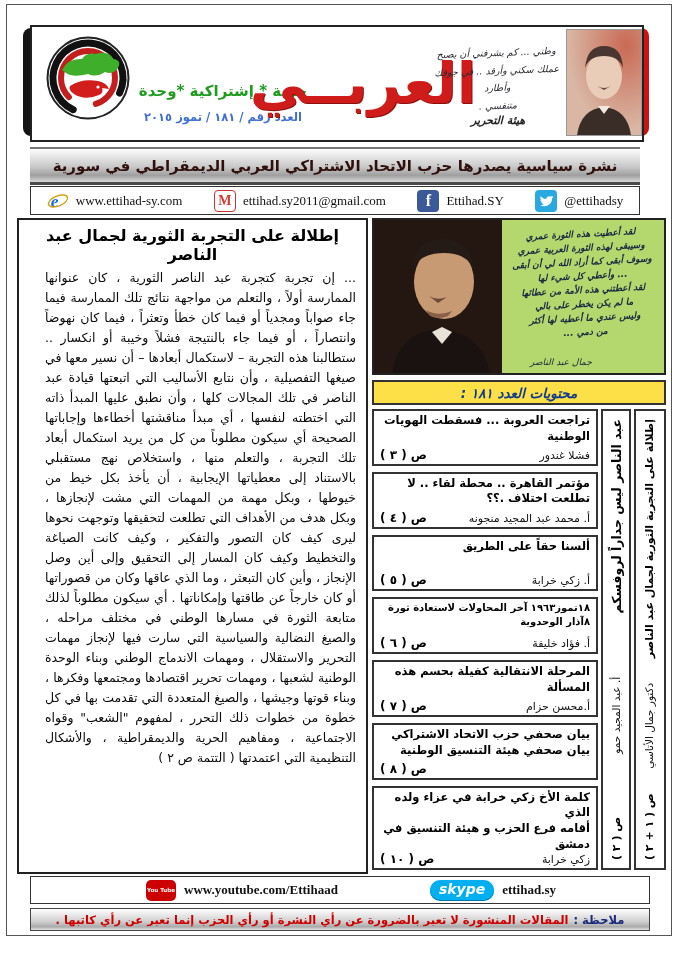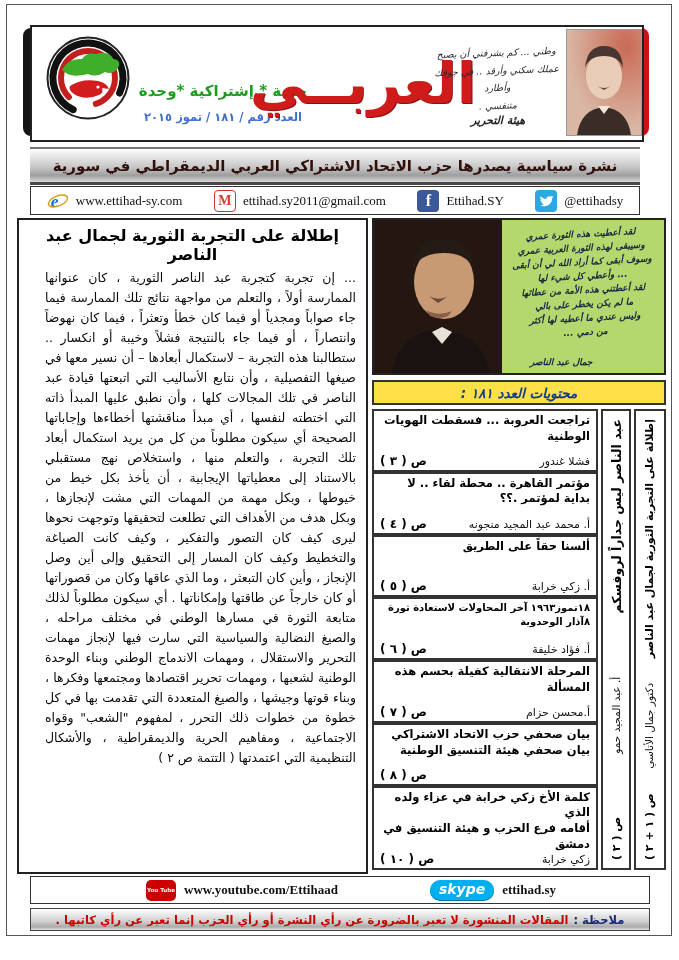--- a/index.html
+++ b/index.html
@@ -50,28 +50,28 @@
   #article-title{font-weight:bold;font-size:16px;text-align:center;color:#000;margin-bottom:4px;}
   #article-body{font-size:12.5px;line-height:20px;text-align:justify;color:#0a0a0a;margin-left:16px;}
 
   
   #photo-box{position:absolute;left:372px;top:218px;width:294px;height:157px;border:2px solid #222;
           box-sizing:border-box;display:flex;direction:ltr;}
   #color-photo{width:128px;height:100%;background:linear-gradient(150deg,#4a332a 0%,#2b1d18 60%,#1c120e 100%);position:relative;overflow:hidden;flex:0 0 auto;}
   #green-panel{flex:1;background:#b4d86e;position:relative;padding:8px 6px 4px 6px;box-sizing:border-box;}
   #nasser-quote{font-size:9px;line-height:1.55;color:#182840;direction:rtl;text-align:center;
           white-space:pre-line;font-style:italic;font-weight:bold;transform:rotate(-3deg);}
-  #nasser-signature{position:absolute;bottom:6px;left:28px;font-size:9px;color:#16243a;font-style:italic;font-weight:bold;direction:rtl;}
+  #nasser-signature{position:absolute;bottom:6px;left:28px;font-size:9px;color:#16243a;font-style:italic;font-weight:normal;direction:rtl;}
   #contents-bar{position:absolute;left:372px;top:380px;width:294px;height:25px;background:#fde047;
           border:2px solid #333;box-sizing:border-box;display:flex;align-items:center;justify-content:center;
           font-weight:bold;font-style:italic;font-size:13.5px;color:#123a8c;direction:rtl;}
 
   
   #toc-entries{position:absolute;left:372px;top:409px;width:226px;height:461px;display:flex;
-          flex-direction:column;}
+          flex-direction:column;gap:6px;}
   .toc-entry{border:2px solid #333;flex:1;box-sizing:border-box;padding:2px 6px;direction:rtl;
           display:flex;flex-direction:column;justify-content:space-between;background:#fff;}
   .toc-title{font-weight:bold;font-size:11.5px;color:#000;white-space:pre-line;line-height:1.35;text-align:right;}
   .toc-meta{display:flex;justify-content:space-between;align-items:flex-end;direction:rtl;}
   .toc-author{font-size:11px;color:#111;}
   .toc-page{font-weight:bold;font-size:12px;color:#000;}
   .vcol{position:absolute;top:409px;height:461px;border:2px solid #333;box-sizing:border-box;background:#fff;}
   #vcol-a{left:601px;width:30px;}
   #vcol-b{left:634px;width:32px;}
   .rot{position:absolute;top:2px;left:1px;width:453px;height:24px;transform-origin:0 0;
@@ -210,21 +210,21 @@
 
   <div id="toc-entries">
     <div class="toc-entry">
       <div class="toc-title">تراجعت العروبة ... فسقطت الهويات الوطنية</div>
       <div class="toc-meta">
           <span class="toc-author">فشلا غندور</span>
           <span class="toc-page">ص ( ٣ )</span>
         </div>
     </div>
     <div class="toc-entry">
-      <div class="toc-title">مؤتمر القاهرة .. محطة لقاء .. لا بداية لمؤتمر .؟؟</div>
+      <div class="toc-title">مؤتمر القاهرة .. محطة لقاء .. لا تطلعت اختلاف .؟؟</div>
       <div class="toc-meta">
           <span class="toc-author">أ. محمد عبد المجيد منجونه</span>
           <span class="toc-page">ص ( ٤ )</span>
         </div>
     </div>
     <div class="toc-entry">
       <div class="toc-title">ألسنا حقاً على الطريق</div>
       <div class="toc-meta">
           <span class="toc-author">أ. زكي خرابة</span>
           <span class="toc-page">ص ( ٥ )</span>

